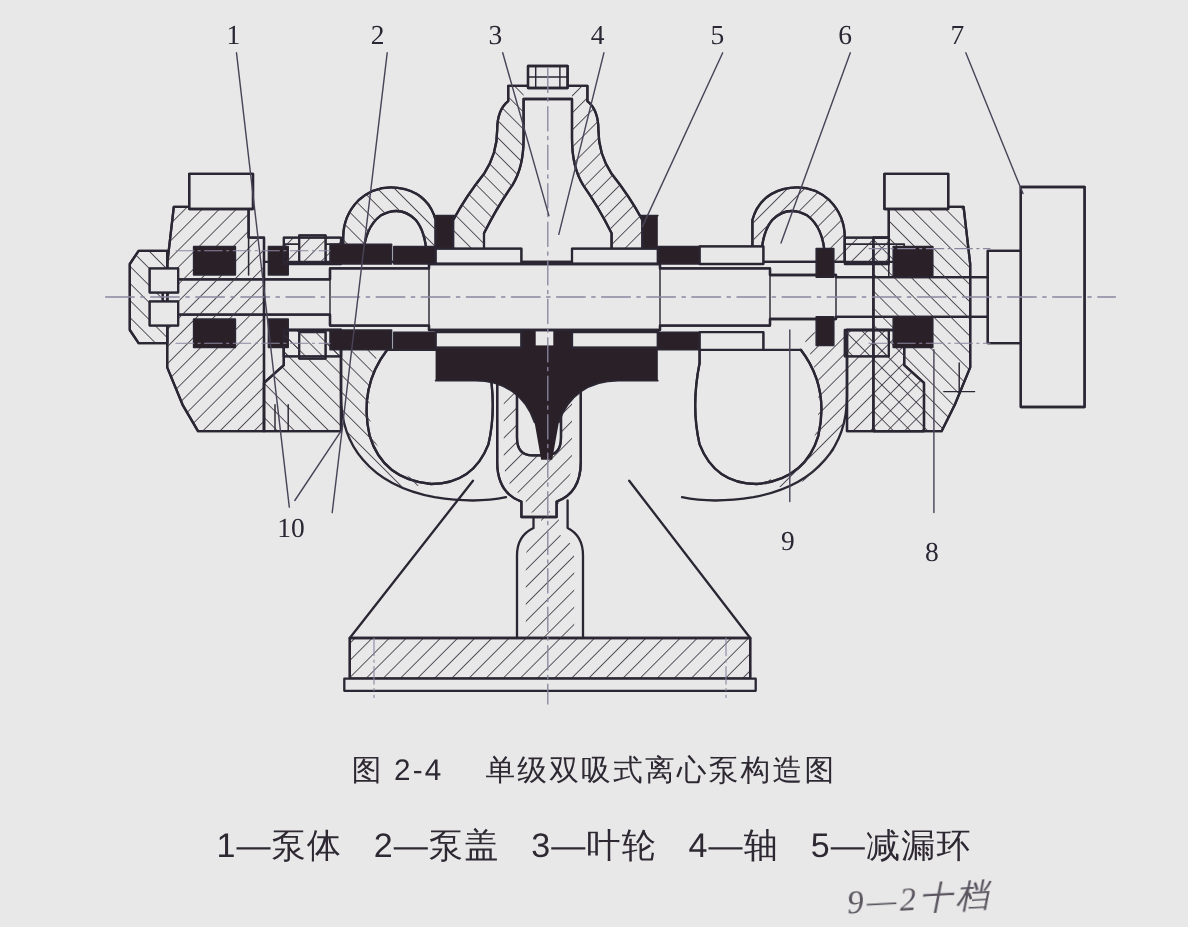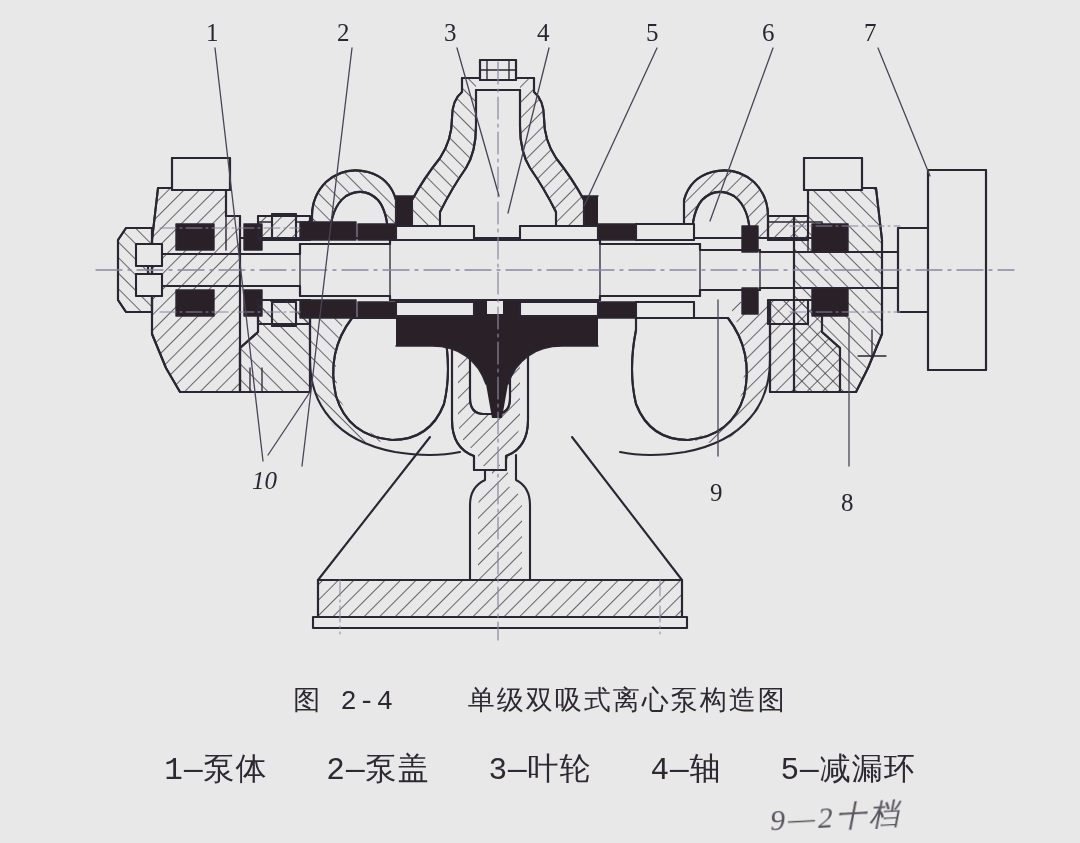--- a/index.html
+++ b/index.html
@@ -28,21 +28,21 @@
     top: 0;
     width: 1080px;
     height: 843px;
     display: block;
   }
   .caption-block {
     position: absolute;
     left: 0;
     width: 1080px;
     text-align: center;
-    font-family: Liberation Mono, monospace;
+    font-family: Liberation Sans, sans-serif;
     color: #2e2833;
   }
   #figure-title {
     top: 682px;
     font-size: 27px;
     letter-spacing: 2px;
     white-space: pre;
   }
   #legend-line-1 {
     top: 748px;
@@ -365,21 +365,21 @@
     </g>
   </svg>
 
   <span class="callout-num" style="left:206px;  top:20px;">1</span>
   <span class="callout-num" style="left:337px;  top:20px;">2</span>
   <span class="callout-num" style="left:444px;  top:20px;">3</span>
   <span class="callout-num" style="left:537px;  top:20px;">4</span>
   <span class="callout-num" style="left:646px;  top:20px;">5</span>
   <span class="callout-num" style="left:762px;  top:20px;">6</span>
   <span class="callout-num" style="left:864px;  top:20px;">7</span>
-  <span class="callout-num" style="left:252px;  top:468px;font-style:italic;">10</span>
+  <span class="callout-num" style="left:252px;  top:468px;">10</span>
   <span class="callout-num" style="left:710px;  top:480px;">9</span>
   <span class="callout-num" style="left:841px;  top:490px;">8</span>
 
   <div class="caption-block" id="figure-title">图 2-4    单级双吸式离心泵构造图</div>
 
   <div class="caption-block" id="legend-line-1">1—泵体   2—泵盖   3—叶轮   4—轴   5—减漏环</div>
 
   <div id="legend-line-2">
     <span class="legend-row-inner">
       

